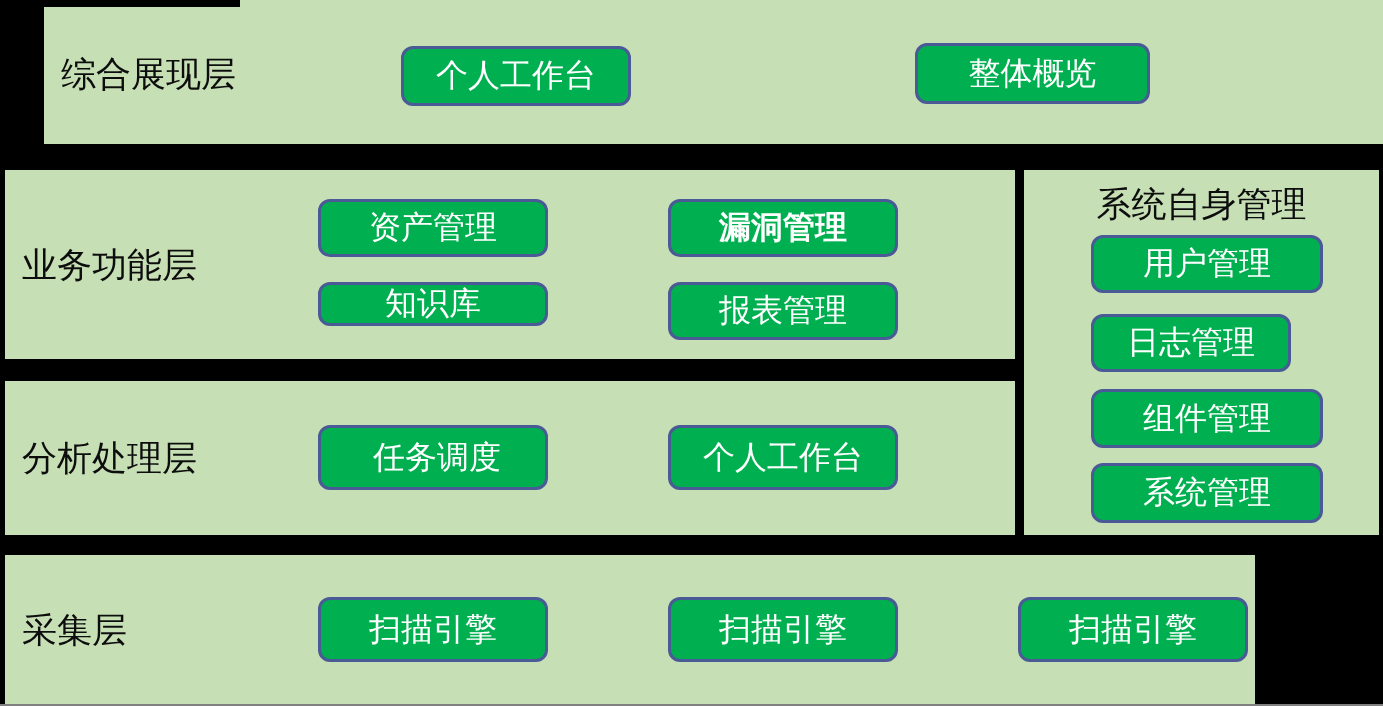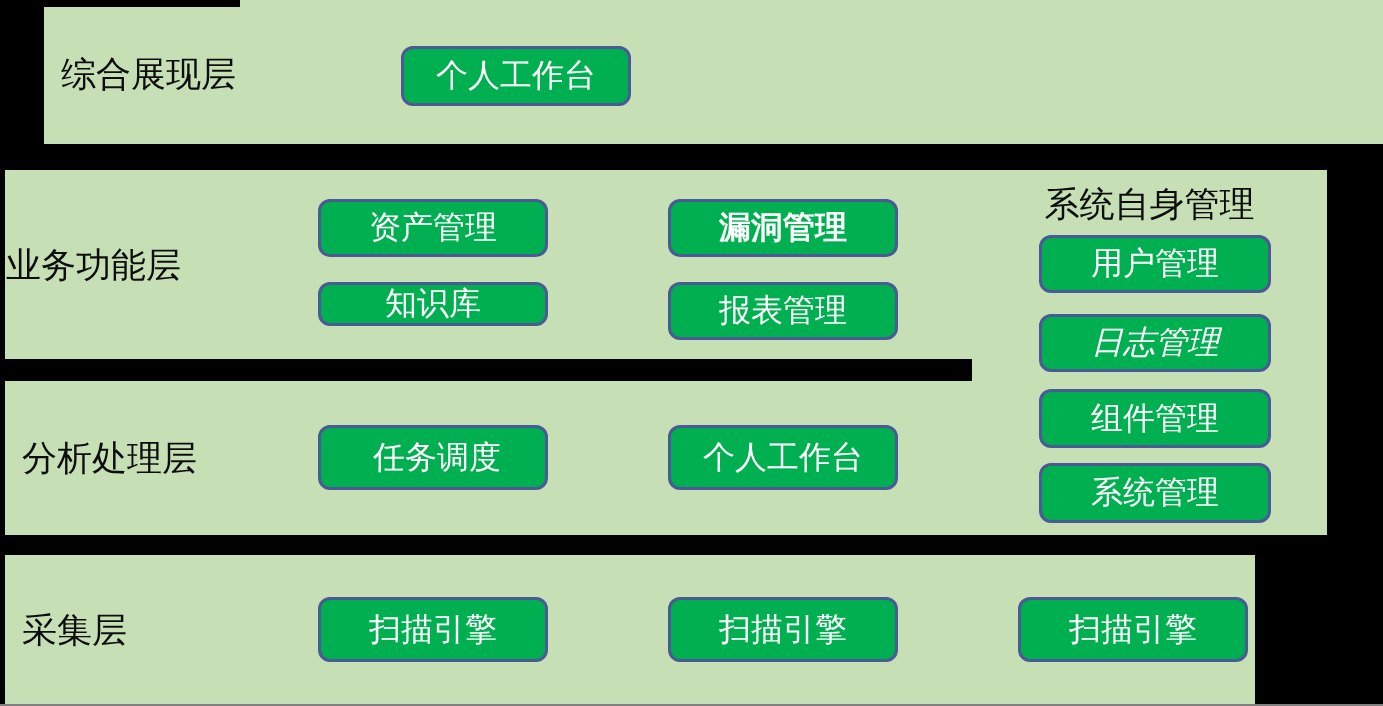--- a/index.html
+++ b/index.html
@@ -50,34 +50,35 @@
   .baseline{position:absolute;left:0;top:704px;width:1383px;height:2px;background:var(--bottom-line);}
 </style>
 </head>
 <body>
 
 <div class="stage">
 
   <section class="panel" style="left:5px;top:0;width:1378px;height:144px;margin-left:39px;">
     <div class="layer-label" style="left:17px;top:55px;">综合展现层</div>
     <div class="btn" style="left:357px;top:46px;width:230px;height:60px;">个人工作台</div>
+    <div class="btn" style="left:871px;top:43px;width:235px;height:61px;">整体概览</div>
   </section>
 
   <section class="panel" style="left:5px;top:170px;width:1010px;height:189px;">
-    <div class="layer-label" style="left:1px;top:76px;">业务功能层</div>
+    <div class="layer-label" style="left:17px;top:76px;">业务功能层</div>
     <div class="btn" style="left:313px;top:29px;width:230px;height:58px;">资产管理</div>
     <div class="btn" style="left:663px;top:29px;width:230px;height:58px;font-weight:bold;">漏洞管理</div>
     <div class="btn" style="left:313px;top:112px;width:230px;height:44px;">知识库</div>
     <div class="btn" style="left:663px;top:112px;width:230px;height:58px;">报表管理</div>
   </section>
 
-  <section class="panel" style="left:972px;top:170px;width:355px;height:365px;">
+  <section class="panel" style="left:1024px;top:170px;width:355px;height:365px;">
     <div class="panel-title" style="top:11px;">系统自身管理</div>
     <div class="btn" style="left:67px;top:65px;width:232px;height:58px;">用户管理</div>
-    <div class="btn" style="left:67px;top:144px;width:232px;height:58px;font-style:italic;">日志管理</div>
+    <div class="btn" style="left:67px;top:144px;width:200px;height:58px;">日志管理</div>
     <div class="btn" style="left:67px;top:219px;width:232px;height:59px;">组件管理</div>
     <div class="btn" style="left:67px;top:293px;width:232px;height:60px;">系统管理</div>
   </section>
 
   <section class="panel" style="left:5px;top:381px;width:1010px;height:154px;">
     <div class="layer-label" style="left:17px;top:58px;">分析处理层</div>
     <div class="btn" style="left:313px;top:44px;width:230px;height:65px;padding-left:8px;">任务调度</div>
     <div class="btn" style="left:663px;top:44px;width:230px;height:65px;">个人工作台</div>
   </section>
 

